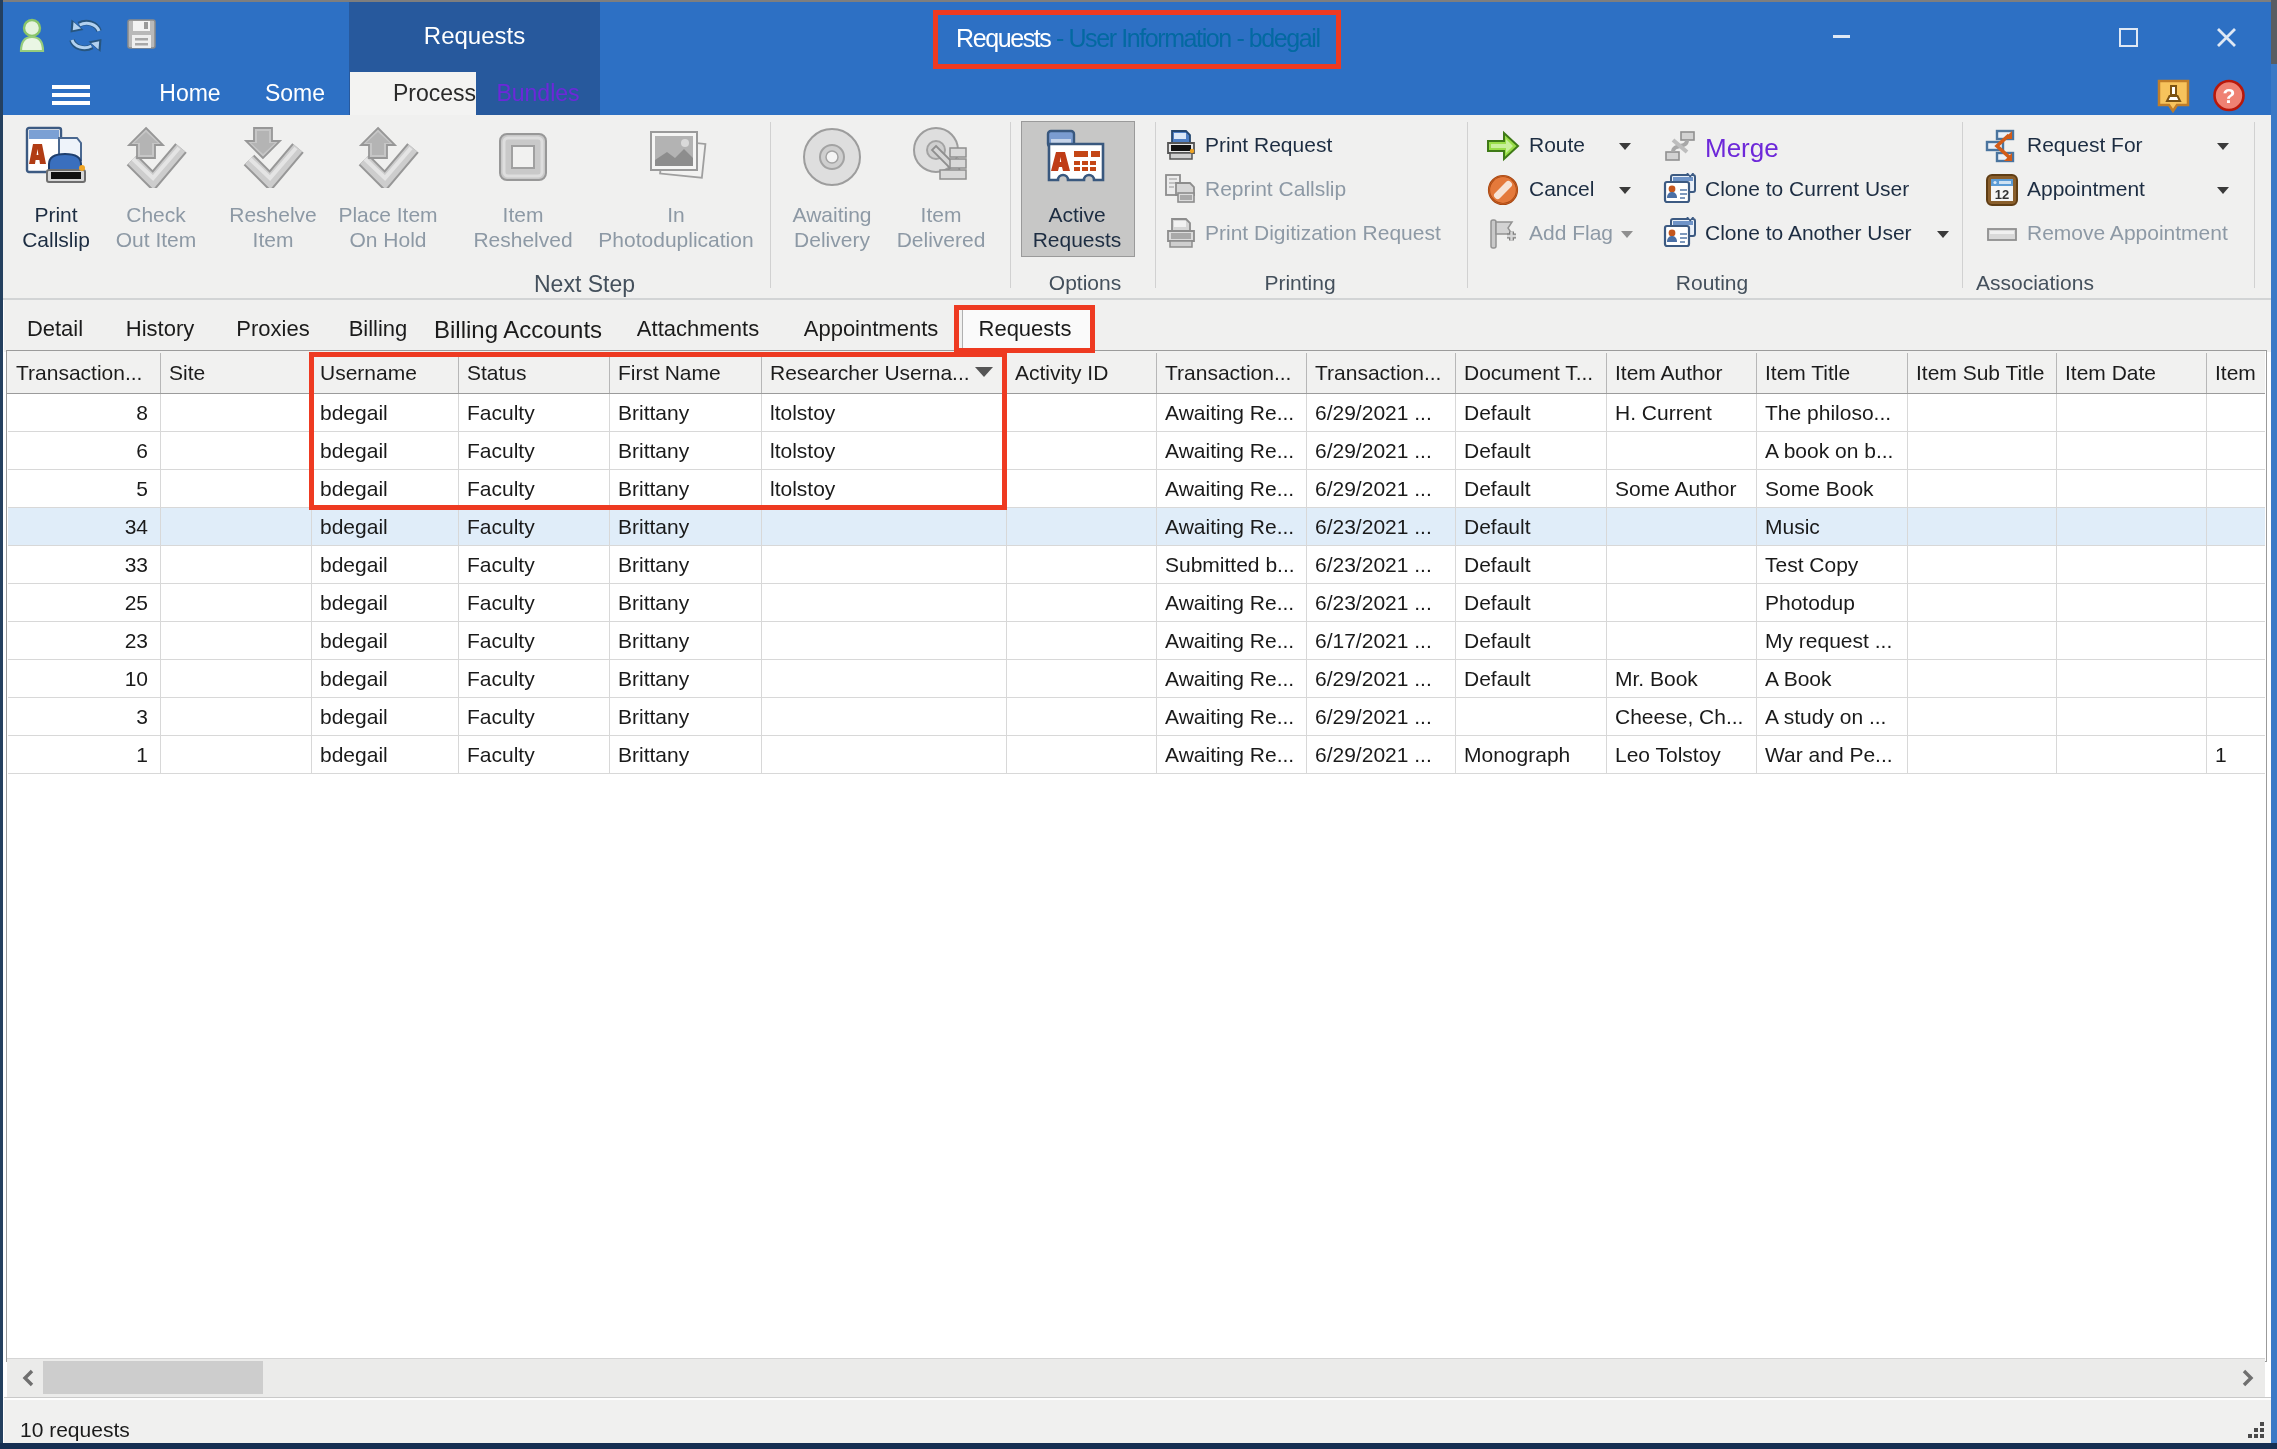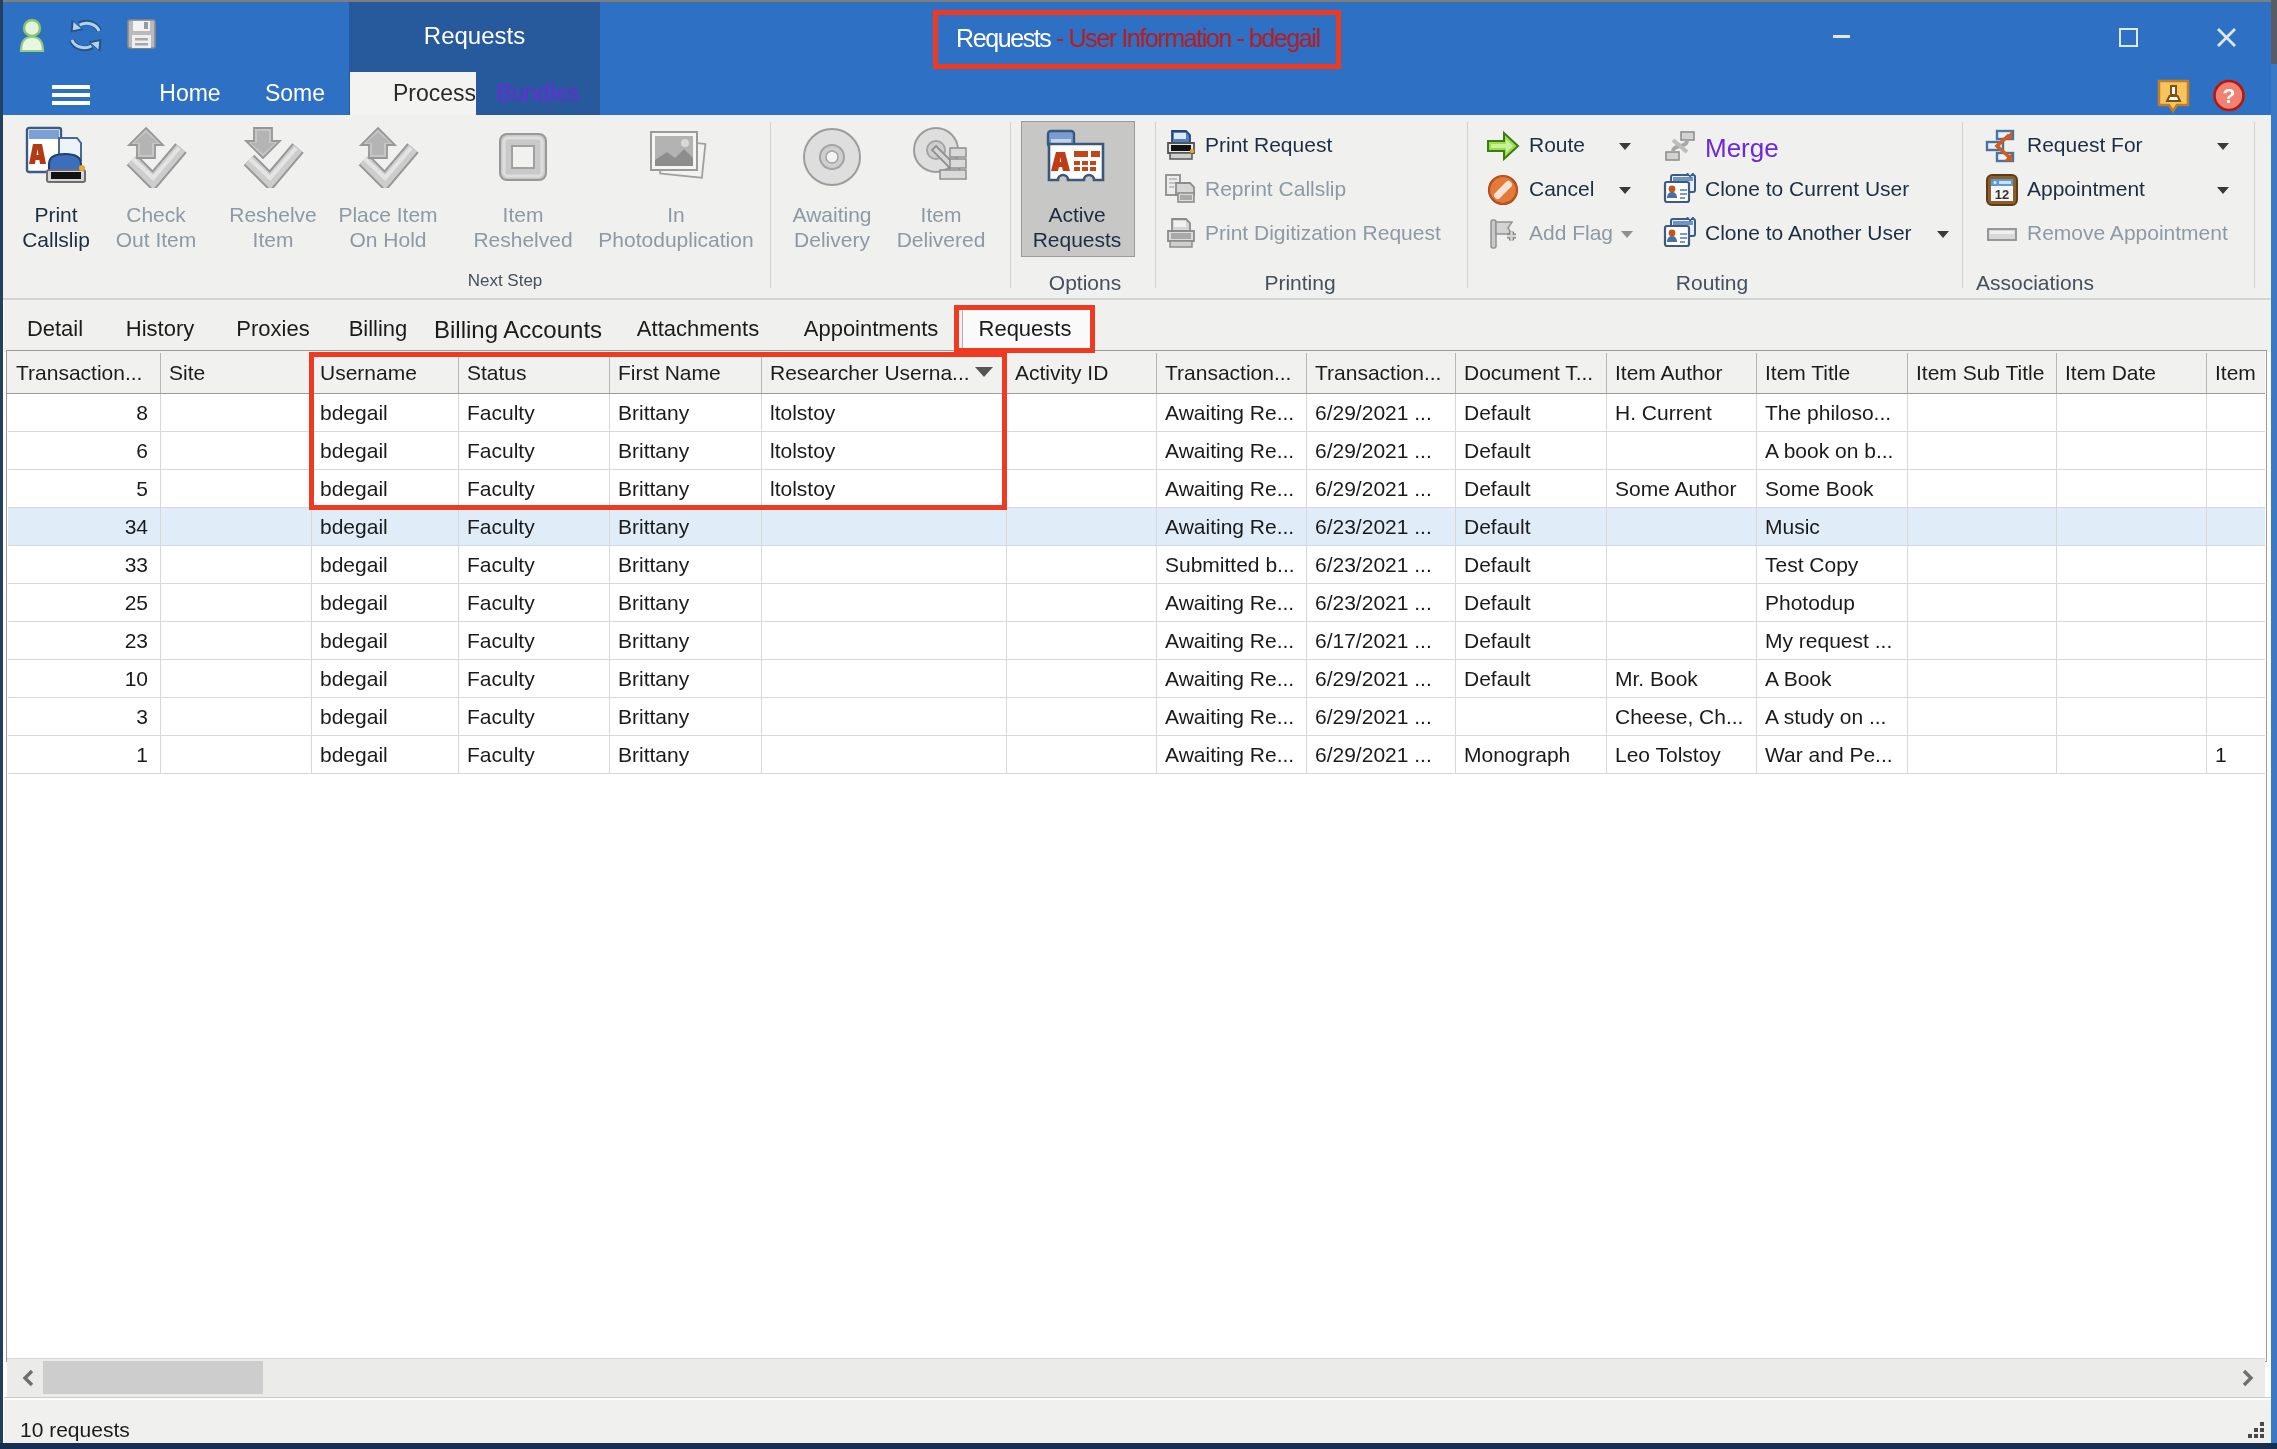--- a/index.html
+++ b/index.html
@@ -28,21 +28,21 @@
 <path d="M31.5 31.5 L32.2 23.3 L24 25 Z" fill="#b3d2f0"></path>
 </svg>
 <svg class="a" style="left:127px;top:19px" width="29" height="30" viewBox="0 0 29 30">
 <rect x="1" y="1" width="27" height="28" rx="2" fill="#b9b9b9" stroke="#8b8b8b" stroke-width="1.5"></rect>
 <rect x="6" y="2" width="17" height="10" fill="#f3f3f3"></rect>
 <rect x="17" y="3" width="4" height="7" fill="#9a9a9a"></rect>
 <rect x="5" y="16" width="19" height="13" fill="#efefef"></rect>
 <rect x="8" y="19" width="13" height="2.5" fill="#a8a8a8"></rect>
 <rect x="8" y="24" width="13" height="2.5" fill="#a8a8a8"></rect>
 </svg>
-<div class="a" style="left:956px;top:24px;font-size:25px;letter-spacing:-1.4px;color:#fff;white-space:nowrap">Requests <span style="color:#b91c1c">- User Information - bdegail</span></div>
+<div class="a" style="left:956px;top:24px;font-size:25px;letter-spacing:-1.4px;color:#fff;white-space:nowrap">Requests <span style="color:#0369a1">- User Information - bdegail</span></div>
 <div class="a" style="left:933px;top:10px;width:398px;height:49px;border:5px solid #ee3a21"></div>
 <div class="a" style="left:1833px;top:35px;width:17px;height:3px;background:#dfe8f4"></div>
 <div class="a" style="left:2119px;top:28px;width:15px;height:15px;border:2.5px solid #dfe8f4"></div>
 <svg class="a" style="left:2215px;top:26px" width="23" height="23" viewBox="0 0 23 23">
 <path d="M3 3 L20 20 M20 3 L3 20" stroke="#dfe8f4" stroke-width="2.8"></path>
   </svg>
 <div class="a" style="left:52px;top:85px;width:38px;height:4px;background:#fff"></div>
 <div class="a" style="left:52px;top:93px;width:38px;height:4px;background:#fff"></div>
 <div class="a" style="left:52px;top:101px;width:38px;height:4px;background:#fff"></div>
 <div class="a" style="left:130px;top:72px;width:120px;height:43px;line-height:42px;text-align:center;font-size:23px;color:#fff">Home</div>
@@ -60,21 +60,21 @@
 <text x="16" y="24" font-size="21" font-weight="bold" fill="#fff" text-anchor="middle" font-family="Liberation Sans">?</text>
 </svg>
 <div class="a" style="left:0;top:115px;width:2277px;height:185px;background:#f0f0ef"></div>
 <div class="a" style="left:0;top:298px;width:2277px;height:2px;background:#d2d4d5"></div>
 <div class="a" style="left:770px;top:122px;width:1px;height:166px;background:#d1d1d1"></div>
 <div class="a" style="left:1010px;top:122px;width:1px;height:166px;background:#d1d1d1"></div>
 <div class="a" style="left:1155px;top:122px;width:1px;height:166px;background:#d1d1d1"></div>
 <div class="a" style="left:1467px;top:122px;width:1px;height:166px;background:#d1d1d1"></div>
 <div class="a" style="left:1962px;top:122px;width:1px;height:166px;background:#d1d1d1"></div>
 <div class="a" style="left:2254px;top:122px;width:1px;height:166px;background:#d1d1d1"></div>
-<div class="a" style="left:375px;top:271px;width:260px;text-align:center;font-size:17px;color:#44505c">Next Step</div>
+<div class="a" style="left:375px;top:271px;width:260px;text-align:right;font-size:23px;color:#44505c">Next Step</div>
 <div class="a" style="left:955px;top:271px;width:260px;text-align:center;font-size:21px;color:#44505c">Options</div>
 <div class="a" style="left:1170px;top:271px;width:260px;text-align:center;font-size:21px;color:#44505c">Printing</div>
 <div class="a" style="left:1582px;top:271px;width:260px;text-align:center;font-size:21px;color:#44505c">Routing</div>
 <div class="a" style="left:1976px;top:271px;width:260px;text-align:left;font-size:21px;color:#44505c">Associations</div>
 <div class="a" style="left:25px;top:126px;width:62px;height:62px"><svg width="64" height="64" viewBox="0 0 64 64">
       <rect x="2" y="2" width="34" height="44" rx="2" fill="#fff" stroke="#3c5a82" stroke-width="2.4"></rect>
       <rect x="4" y="4" width="30" height="9" fill="#7ba0d4"></rect>
       <path d="M6 18 L15 18 L19 38 L13 38 L12.4 34 L8.6 34 L8 38 L2 38 Z M9.6 29 L11.4 29 L10.5 23 Z" fill="#b13c14" transform="translate(2 0)"></path>
       <path d="M34 12 L52 12 L56 17 L56 34 L34 34 Z" fill="#eef3fa" stroke="#4a6890" stroke-width="2"></path>
       <path d="M24 38 C24 31 30 28 40 28 C50 28 56 31 56 38 L56 44 L24 44 Z" fill="#3a6fbe" stroke="#1f3f6e" stroke-width="2"></path>

